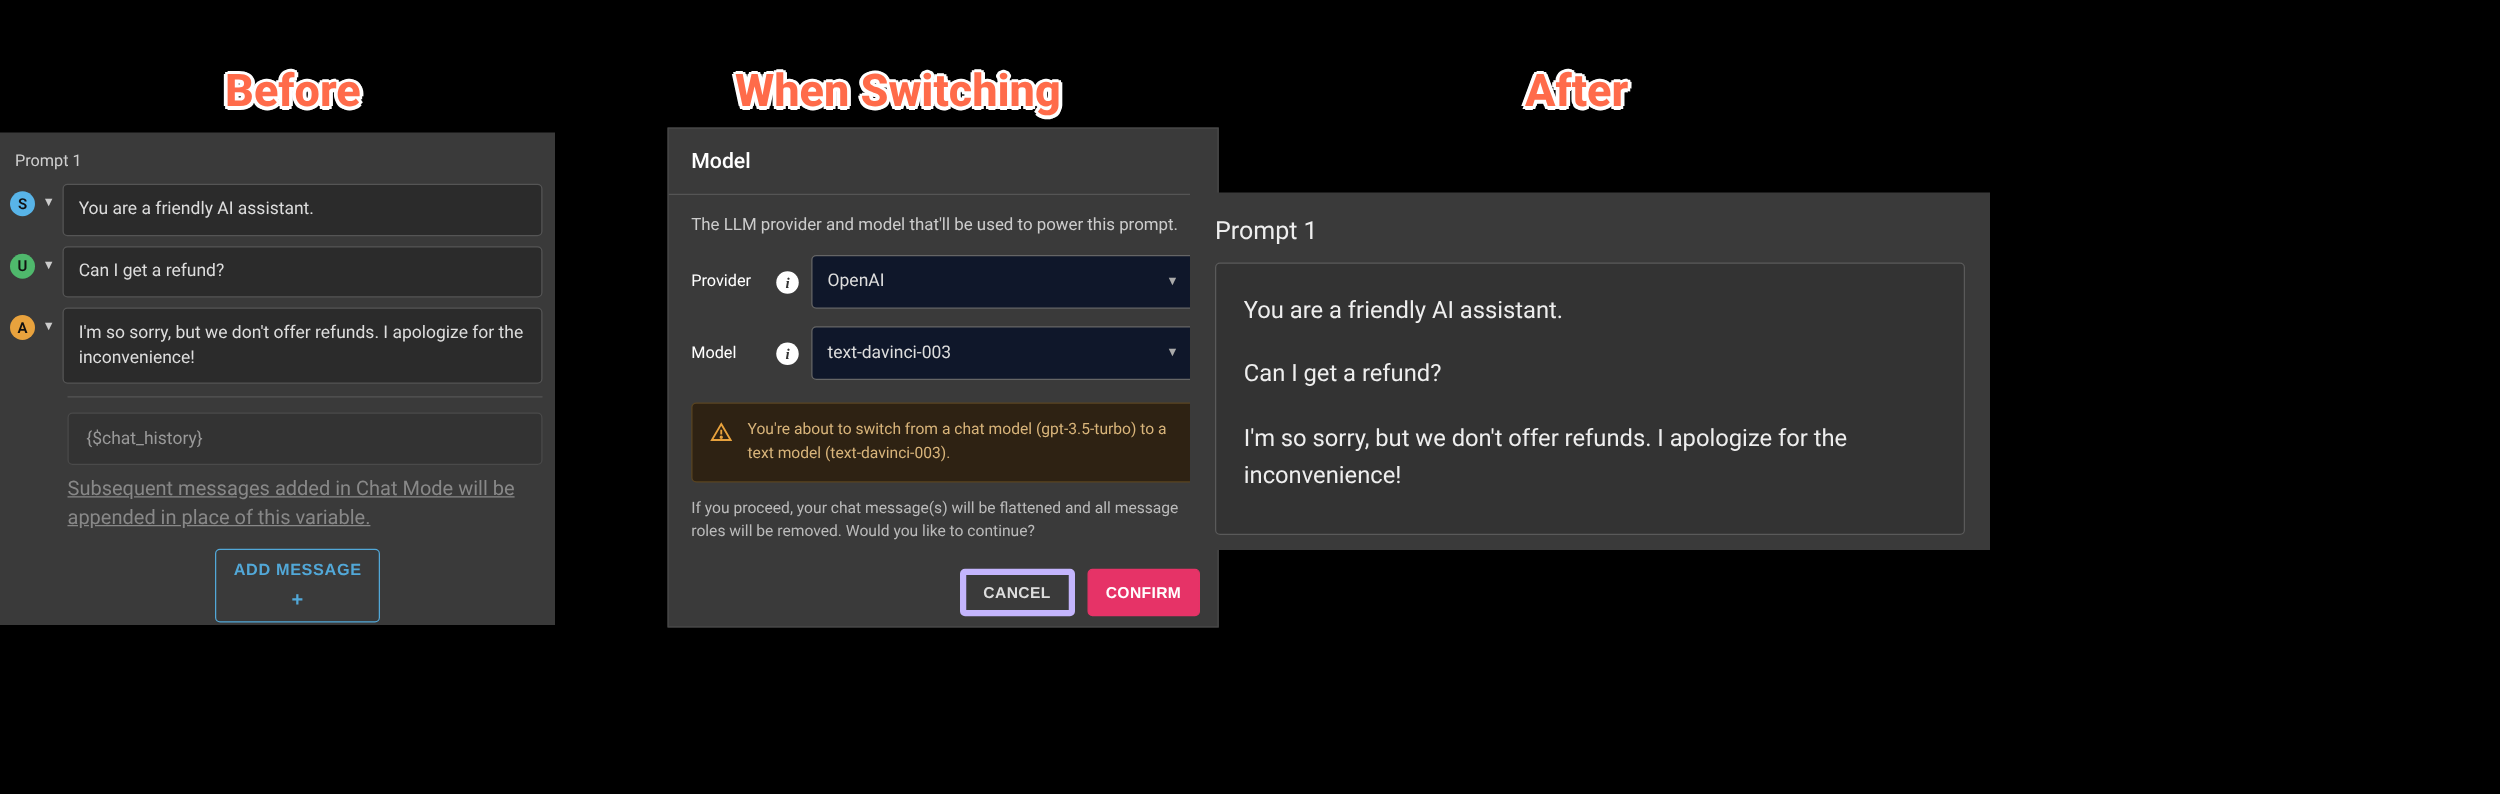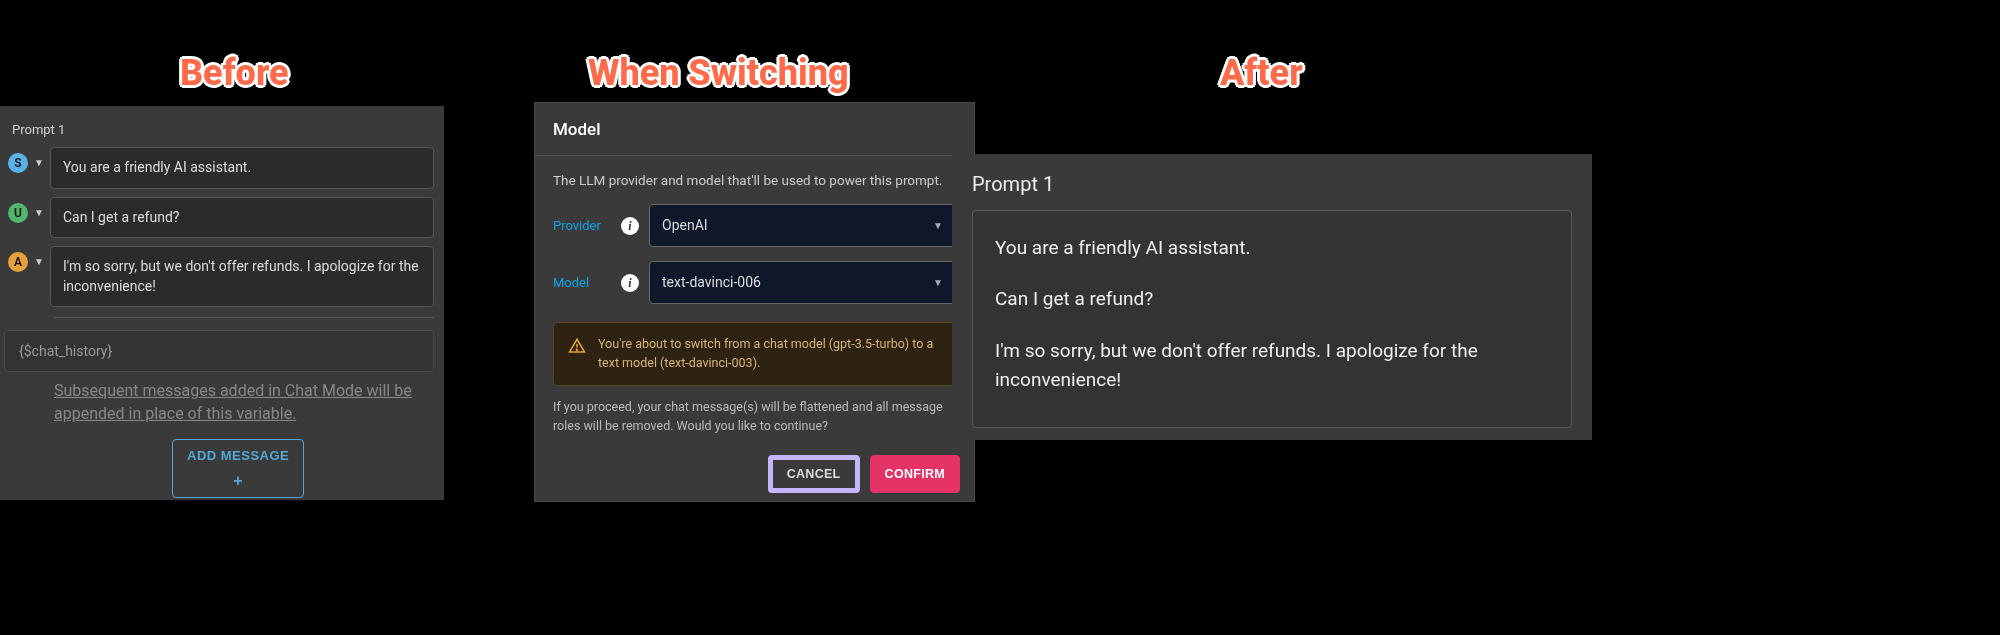--- a/index.html
+++ b/index.html
@@ -79,20 +79,21 @@
     color: #ddd;
     line-height: 1.4;
     min-height: 40px;
   }
   .divider {
     border: none;
     border-top: 1px solid #555;
     margin: 10px 0 12px 50px;
   }
   .var-box {
+    margin-left: 50px;
     background: #333;
     border: 1px solid #4a4a4a;
     border-radius: 4px;
     padding: 12px 14px;
     font-size: 14px;
     color: #999;
   }
   .helper-text {
     margin: 8px 0 0 50px;
     font-size: 16px;
@@ -144,21 +145,21 @@
   }
   .field-row {
     display: flex;
     align-items: center;
     gap: 10px;
     margin-top: 14px;
   }
   .field-label {
     width: 58px;
     font-size: 13px;
-    color: #0ea5e9;
+    color: #ffffff;
   }
   .info-icon {
     width: 18px; height: 18px;
     border-radius: 50%;
     background: #fff;
     color: #333;
     font-size: 12px;
     font-weight: 800;
     font-family: Georgia, serif;
     font-style: italic;
@@ -307,21 +308,21 @@
       <div class="select">
         <span>OpenAI</span>
         <span class="sel-caret">▼</span>
       </div>
     </div>
 
     <div class="field-row">
       <span class="field-label">Model</span>
       <span class="info-icon">i</span>
       <div class="select">
-        <span>text-davinci-006</span>
+        <span>text-davinci-003</span>
         <span class="sel-caret">▼</span>
       </div>
     </div>
 
     <div class="warning-box">
       <span class="warn-icon">
         <svg width="18" height="18" viewBox="0 0 24 24" fill="none" stroke="currentColor" stroke-width="2">
           <path d="M12 3 L22 20 L2 20 Z"></path>
           <line x1="12" y1="9" x2="12" y2="14"></line>
           <circle cx="12" cy="17" r="0.8" fill="currentColor"></circle>

